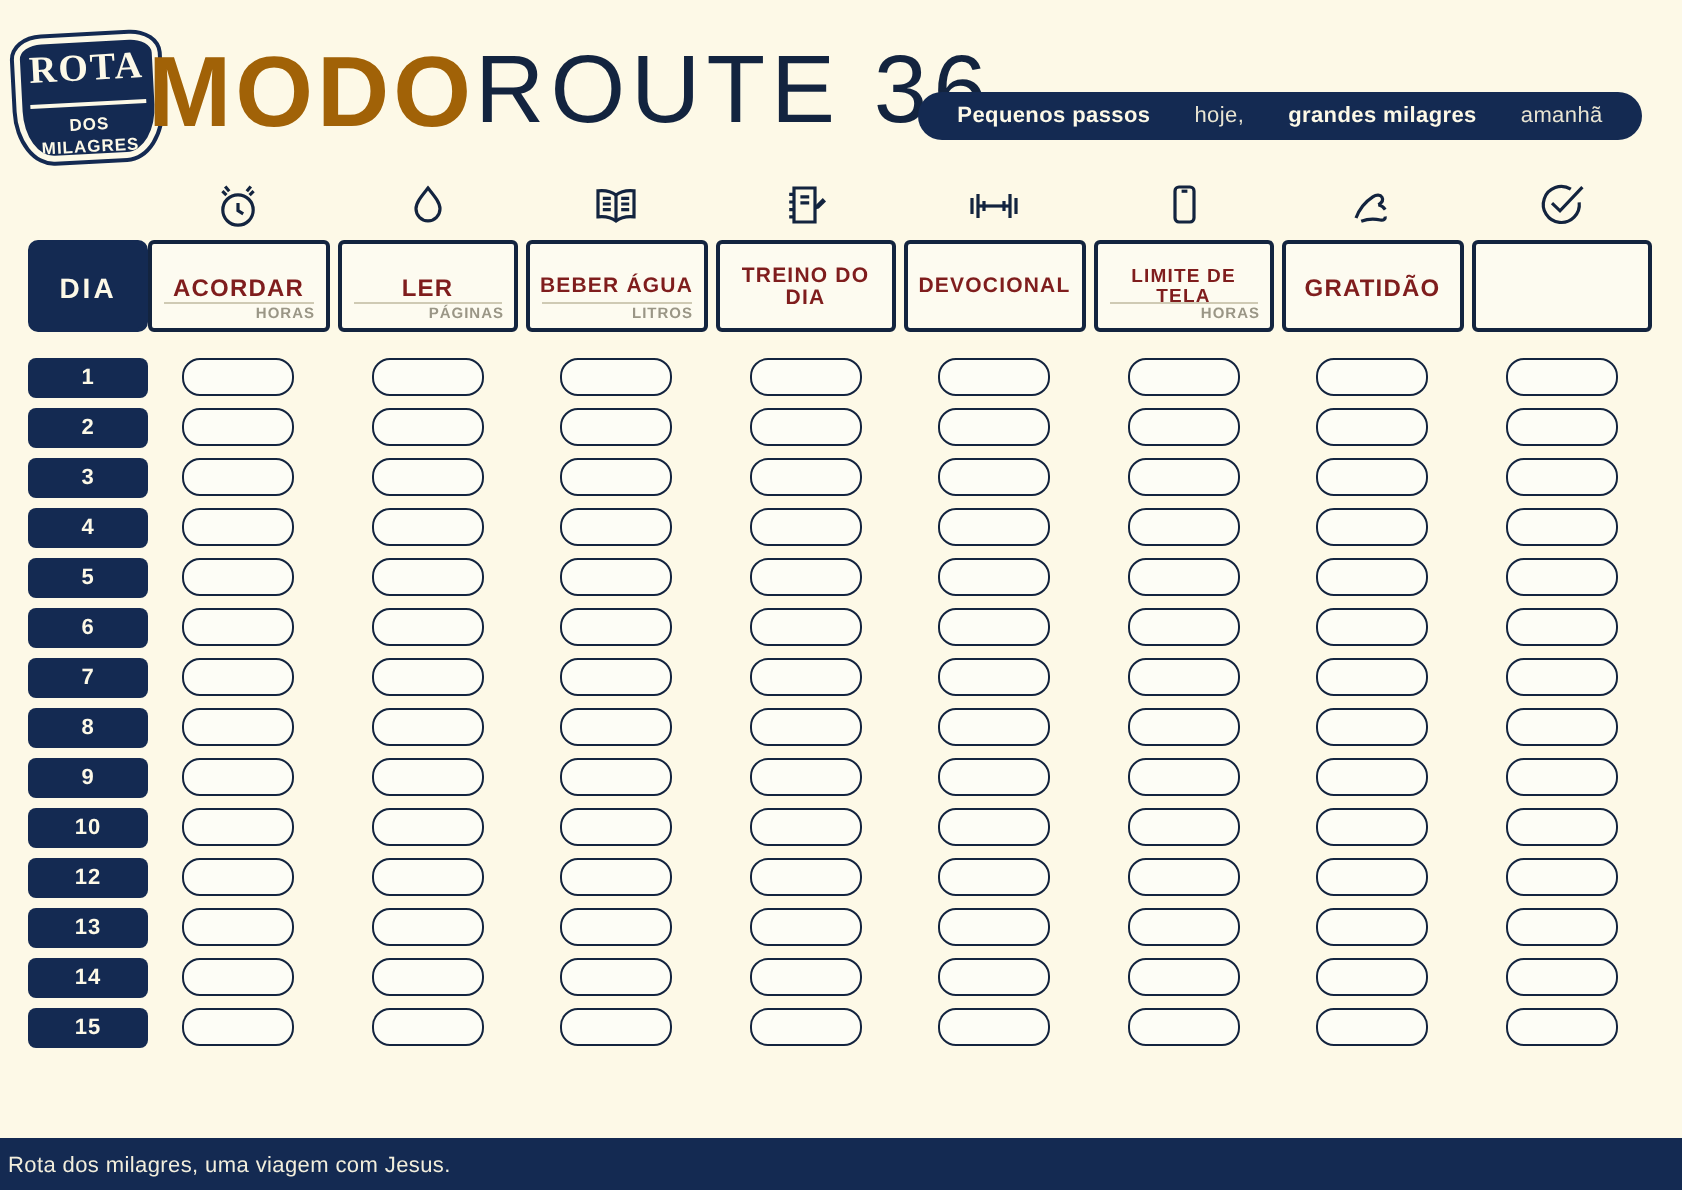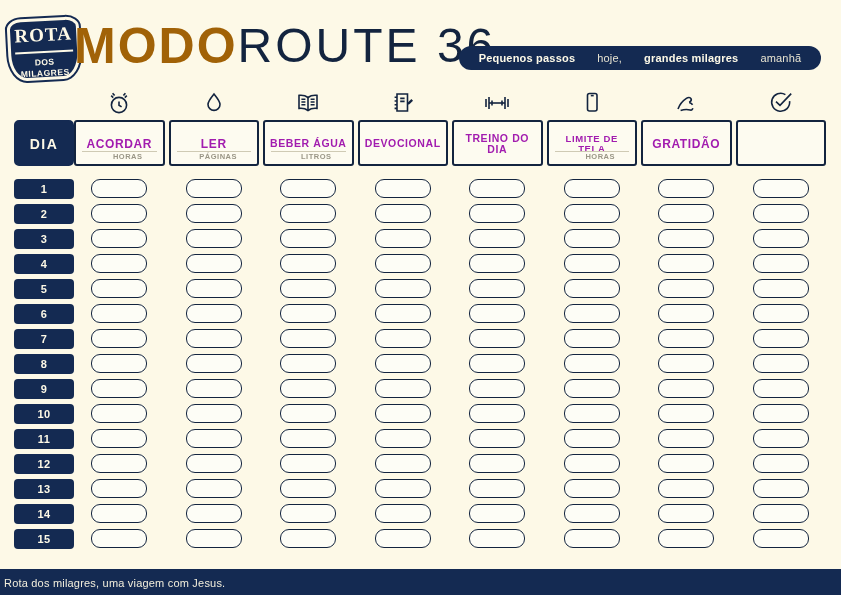--- a/index.html
+++ b/index.html
@@ -142,30 +142,30 @@
     position: relative;
     display: flex;
     flex-direction: column;
     align-items: center;
     justify-content: center;
     padding: 2px 4px 0;
   }
   .hdr-label {
     font-weight: 700;
     font-size: 12px;
-    color: #a21caf;
+    color: #7f1d1d;
     letter-spacing: 0.6px;
     text-align: center;
     line-height: 1.05;
   }
   .hdr-label.sm { font-size: 10.5px; }
   .hdr-label.xs { font-size: 9.5px; }
   .hdr-sub {
     position: absolute;
-    right: 20px; bottom: 3px;
+    right: 5px; bottom: 3px;
     font-size: 7.5px;
     color: #9a9686;
     letter-spacing: 0.5px;
     font-weight: 700;
   }
   .hdr-rule {
     position: absolute;
     left: 6px; right: 6px; bottom: 12px;
     height: 1px;
     background: #cfcab4;
@@ -353,27 +353,27 @@
       <div class="col">
         <div class="hdr">
           <div class="hdr-label sm">BEBER ÁGUA</div>
           <div class="hdr-rule"></div>
           <div class="hdr-sub">LITROS</div>
         </div>
       </div>
 
       <div class="col">
         <div class="hdr">
-          <div class="hdr-label sm">DEVOCIONAL</div>
+          <div class="hdr-label sm">TREINO DO DIA</div>
         </div>
       </div>
 
       <div class="col">
         <div class="hdr">
-          <div class="hdr-label sm">TREINO DO DIA</div>
+          <div class="hdr-label sm">DEVOCIONAL</div>
         </div>
       </div>
 
       <div class="col">
         <div class="hdr">
           <div class="hdr-label xs">LIMITE DE TELA</div>
           <div class="hdr-rule"></div>
           <div class="hdr-sub">HORAS</div>
         </div>
       </div>
@@ -666,47 +666,20 @@
             <div class="box"></div>
           </div>
         <div class="cell">
             <div class="box"></div>
           </div>
         <div class="cell">
             <div class="box"></div>
           </div>
       </div>
 
-      <div class="row">
-        <div class="day-pill">11</div>
-        <div class="cell">
-            <div class="box"></div>
-          </div>
-        <div class="cell">
-            <div class="box"></div>
-          </div>
-        <div class="cell">
-            <div class="box"></div>
-          </div>
-        <div class="cell">
-            <div class="box"></div>
-          </div>
-        <div class="cell">
-            <div class="box"></div>
-          </div>
-        <div class="cell">
-            <div class="box"></div>
-          </div>
-        <div class="cell">
-            <div class="box"></div>
-          </div>
-        <div class="cell">
-            <div class="box"></div>
-          </div>
-      </div>
 
       <div class="row">
         <div class="day-pill">12</div>
         <div class="cell">
             <div class="box"></div>
           </div>
         <div class="cell">
             <div class="box"></div>
           </div>
         <div class="cell">

